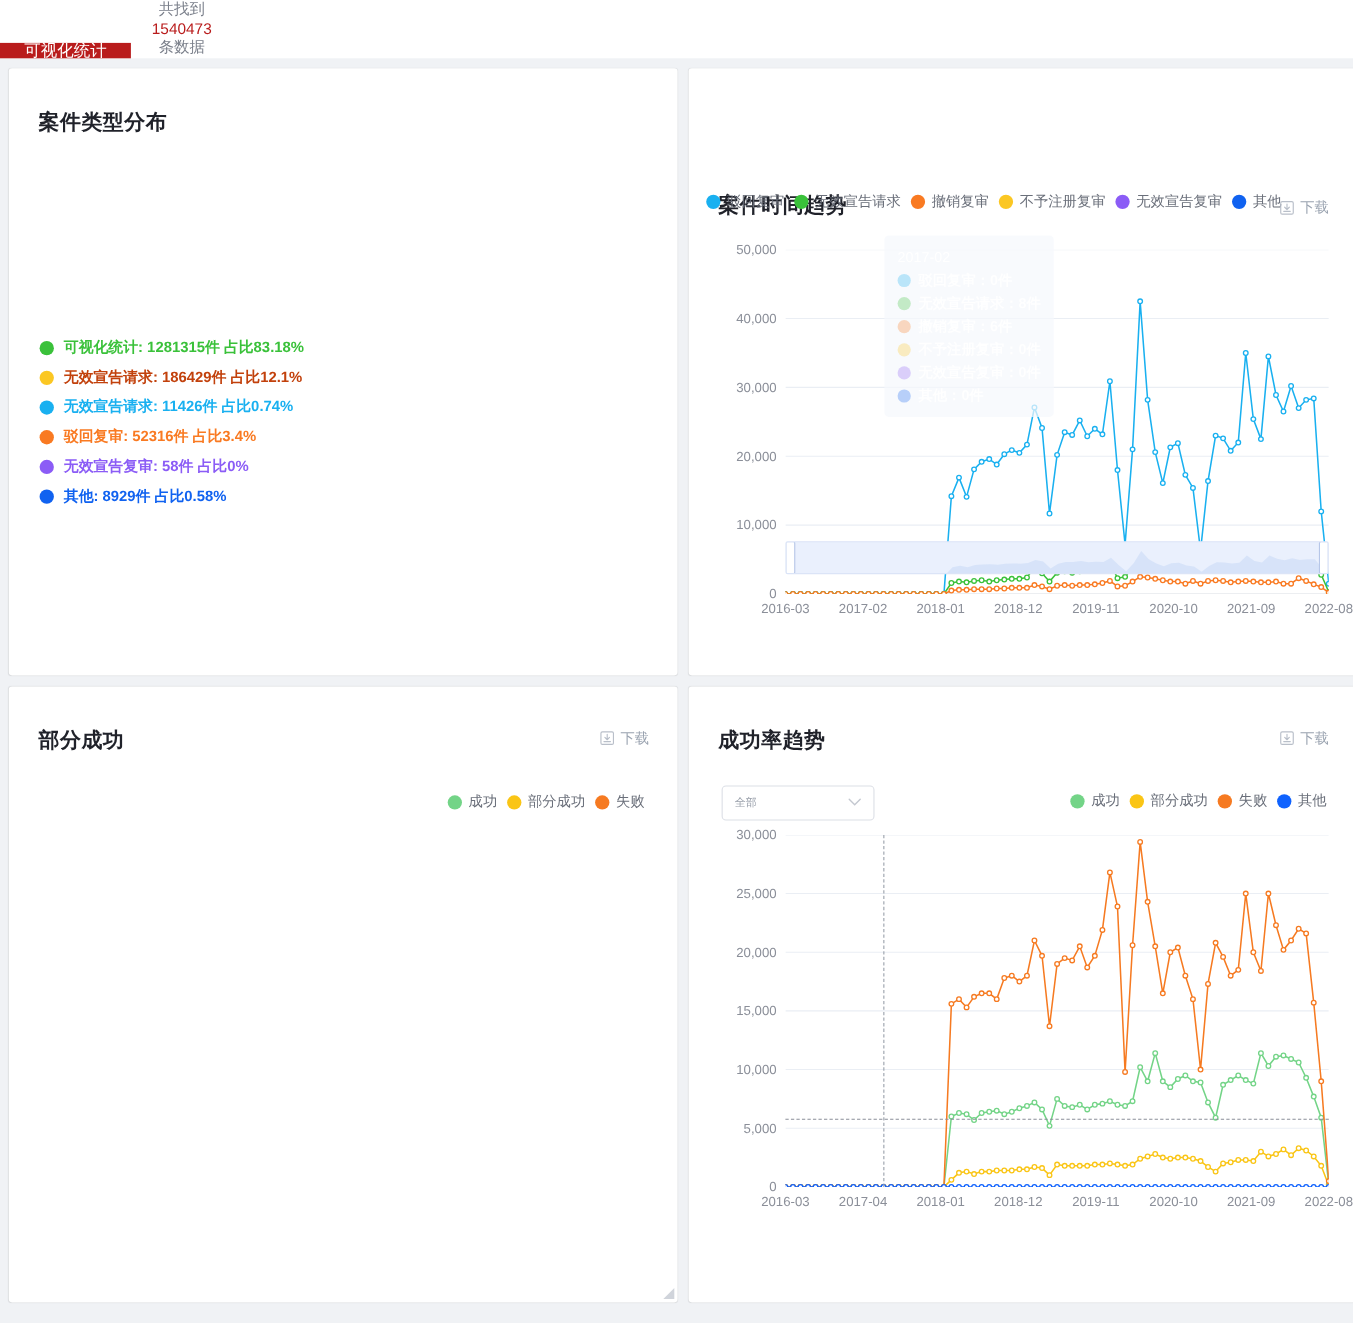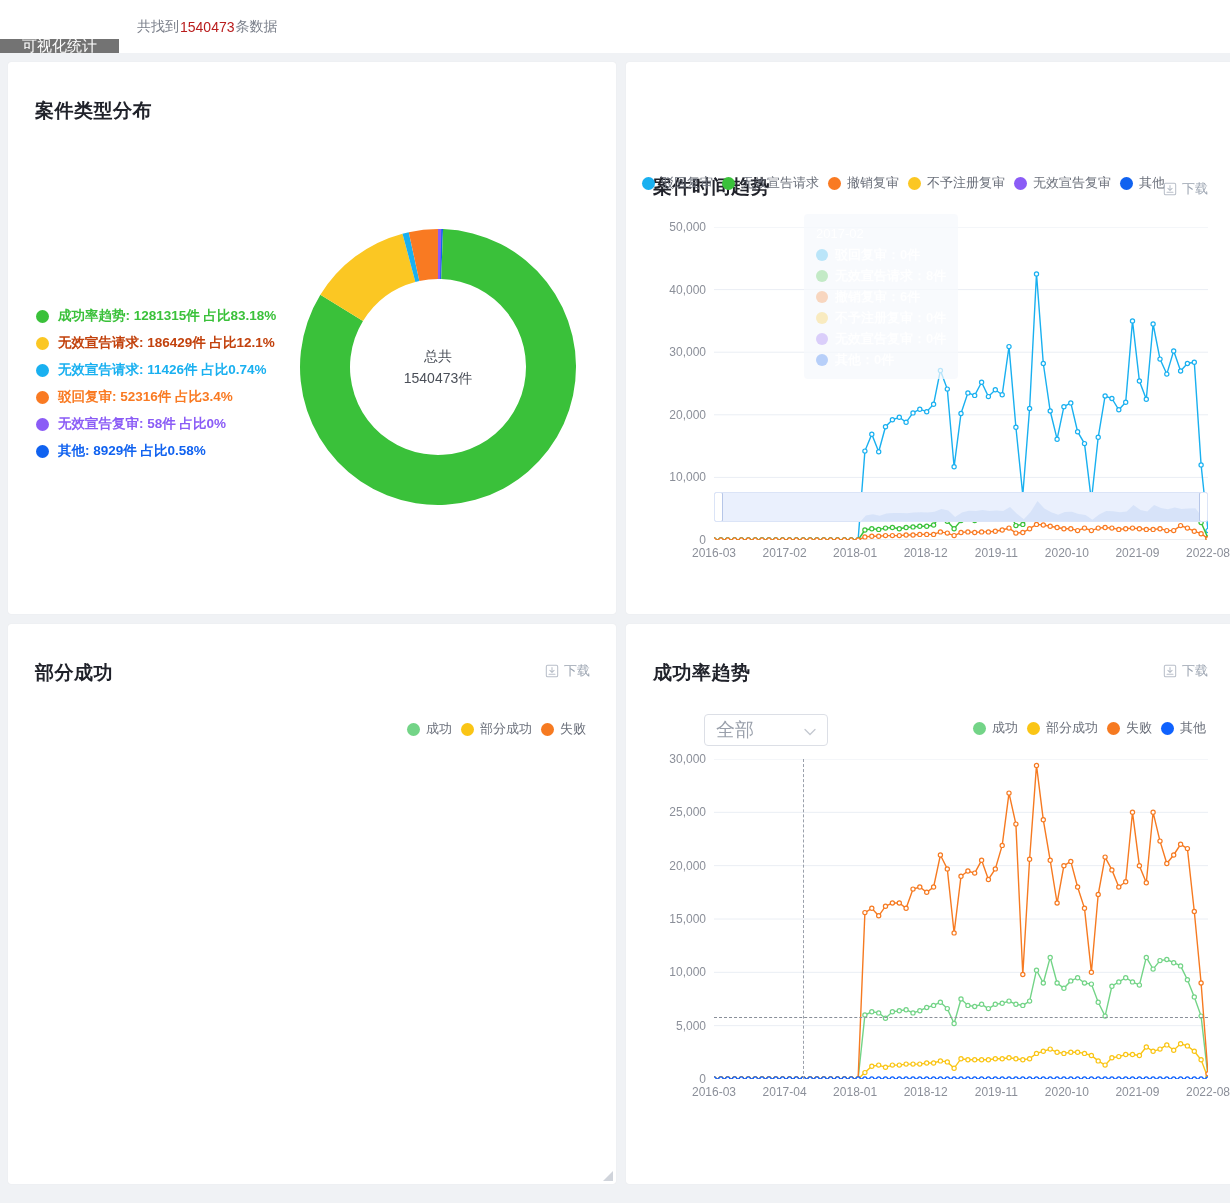--- a/index.html
+++ b/index.html
@@ -21,26 +21,27 @@
   }
   .tab {
     min-width: 112px;
     padding: 0 22px;
     display: flex; align-items: center; justify-content: center;
     font-size: 15px;
     cursor: pointer;
     user-select: none;
   }
   .tab.inactive { background: #e8eefb; color: #3c4257; }
-  .tab.active { background: #737373; color: #ffffff; font-weight: 400; margin-top: 39px; }
+  .tab.active { background: #b91c1c; color: #ffffff; font-weight: 400; margin-top: 39px; }
   .found-text {
     display: flex; align-items: center;
     padding-left: 18px;
     font-size: 14px;
     color: #7a7f8a;
+    flex-direction: column;
   }
   .found-text .count { color: #b91c1c; padding: 0 1px; }
 
   
   .board {
     padding: 9px 8px 8px 8px;
     display: grid;
     grid-template-columns: 608px 608px;
     grid-template-rows: 552px 560px;
     gap: 10px 10px;
@@ -131,26 +132,26 @@
   }
   .tooltip-ghost .tt-title { font-weight: normal; color: rgba(255,255,255,0.95); }
   .tooltip-ghost .tt-row { display: flex; align-items: center; gap: 7px; }
   .tooltip-ghost .tt-dot { width: 12px; height: 12px; border-radius: 50%; opacity: .28; flex: 0 0 auto; }
   .dashline-h { position: absolute; border-top: 1px dashed #8a8f99; left: 0; }
   .dashline-v { position: absolute; border-left: 1px dashed #9aa0ab; top: 0; }
 
   
   .select-box {
     position: absolute; left: 660px; top: 723px;
-    width: 124px; height: 32px;
+    width: 139px; height: 32px;
     border: 1px solid #dcdfe6; border-radius: 4px;
     display: flex; align-items: center; justify-content: space-between;
     padding: 0 11px;
-    font-size: 19px; color: #9aa0ab;
-    background: #fff; cursor: pointer; margin-left: 48px;
+    font-size: 10px; color: #9aa0ab;
+    background: #fff; cursor: pointer;
   }
   .corner-grip {
     position: absolute; right: 2px; bottom: 2px;
     width: 14px; height: 14px;
   }
 </style>
 </head>
 <body>
 
 <div class="tabbar">
@@ -162,41 +163,25 @@
       <span class="count">1540473</span>
       <span>条数据</span>
   </div>
 </div>
 
 <div class="board">
 
   <div class="card">
     <div class="card-title">案件类型分布</div>
 
-    <div class="donut-wrap">
-      <svg width="280" height="280" viewBox="0 0 280 280">
-        <g id="donut-slices">
-            <path d="M140 2 A138 138 0 0 1 145.0247178311668 2.0915078368371383 L143.20416789233826 52.05835282349034 A88 88 0 0 0 140 52 Z" fill="#1062f0"></path>
-            <path d="M145.0247178311668 2.0915078368371383 A138 138 0 1 1 22.364447717812126 67.8482374486621 L64.98602463164832 93.9901804020454 A88 88 0 1 0 143.20416789233826 52.05835282349034 Z" fill="#3ac13a"></path>
-            <path d="M22.364447717812126 67.8482374486621 A138 138 0 0 1 104.49308295732541 6.646114259371416 L117.35790797278722 54.9627395277151 A88 88 0 0 0 64.98602463164832 93.9901804020454 Z" fill="#fbc723"></path>
-            <path d="M104.49308295732541 6.646114259371416 A138 138 0 0 1 110.74416407923219 5.13675050416029 L121.34410463023502 54.000246698305105 A88 88 0 0 0 117.35790797278722 54.9627395277151 Z" fill="#19b0f0"></path>
-            <path d="M110.74416407923219 5.13675050416029 A138 138 0 0 1 139.9673537837213 2.000003861505263 L139.97918212295272 52.00000246240916 A88 88 0 0 0 121.34410463023502 54.000246698305105 Z" fill="#f97a22"></path>
-            <path d="M139.9673537837213 2.000003861505263 A138 138 0 0 1 143.4353171678869 2.0427653366594143 L142.19063703459454 52.02727064946397 A88 88 0 0 0 139.97918212295272 52.00000246240916 Z" fill="#8b5cf6"></path>
-          </g>
-      </svg>
-      <div class="donut-center">
-        <div>总共</div>
-        <div>1540473件</div>
-      </div>
-    </div>
 
     <div class="pie-legend">
       <div class="row">
         <span class="dot" style="background:#3ac13a"></span>
-        <span class="txt" style="color:#3ac13a">成功率趋势: 1281315件  占比83.18%</span>
+        <span class="txt" style="color:#3ac13a">可视化统计: 1281315件  占比83.18%</span>
       </div>
       <div class="row">
         <span class="dot" style="background:#fbc723"></span>
         <span class="txt" style="color:#c2410c">无效宣告请求: 186429件  占比12.1%</span>
       </div>
       <div class="row">
         <span class="dot" style="background:#19b0f0"></span>
         <span class="txt" style="color:#19b0f0">无效宣告请求: 11426件  占比0.74%</span>
       </div>
       <div class="row">

